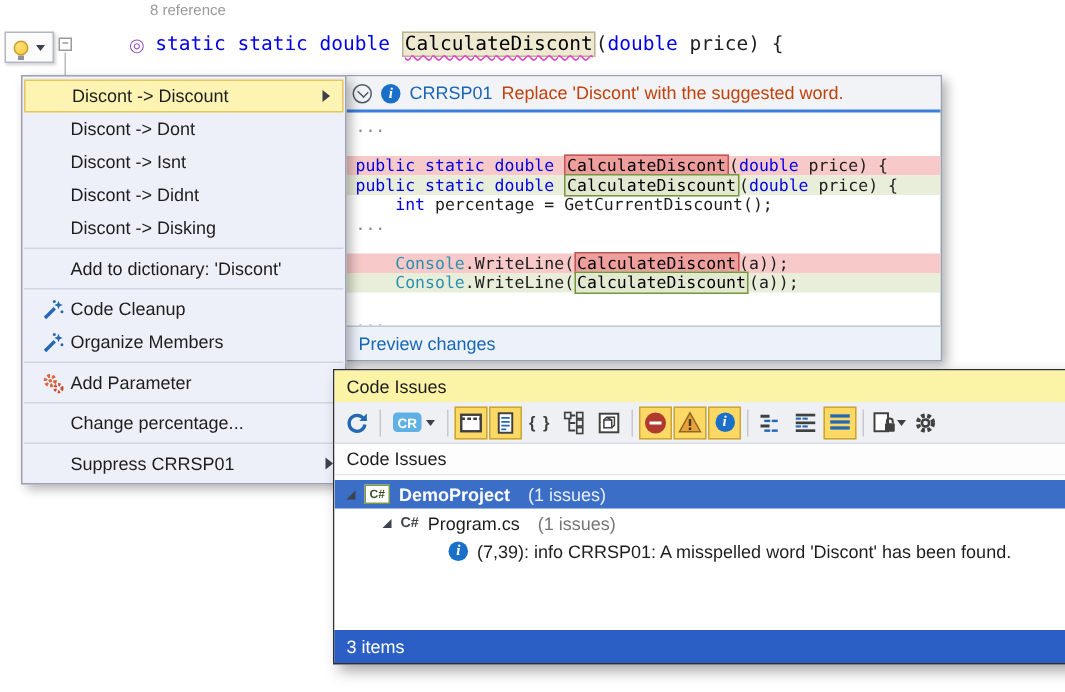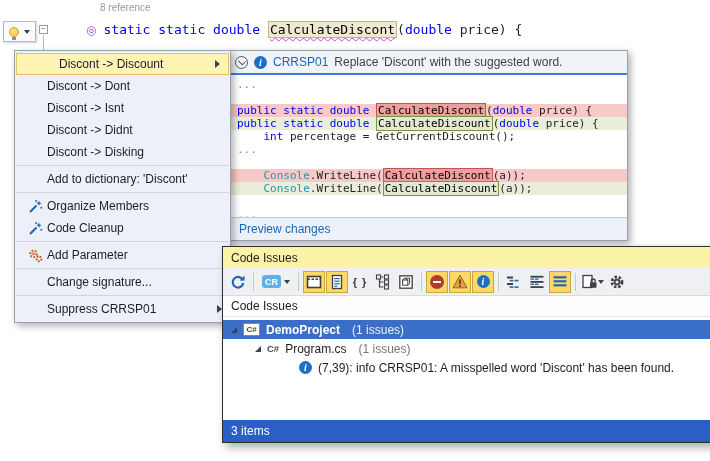--- a/index.html
+++ b/index.html
@@ -24,35 +24,35 @@
   .outline-box::after{content:"−"}
   .outline-line{position:absolute;left:43px;top:35px;width:1px;height:15px;background:#bcbcbc}
   .bulb-btn{position:absolute;left:3px;top:21px;width:33px;height:21px;background:#fbfbfc;border:1px solid #b4b7c4;display:flex;align-items:center;justify-content:center;gap:5px;box-shadow:1px 1px 2px rgba(0,0,0,.18);z-index:3}
   .bulb{width:10px;height:10px;border-radius:50%;background:radial-gradient(circle at 35% 30%,#ffe37a,#fcc53a);border:1px solid #c99f2f;position:relative}
   .bulb::after{content:"";position:absolute;left:2px;bottom:-4px;width:4px;height:3px;background:#8f9399}
   .dd-arrow{width:0;height:0;border-left:3.5px solid transparent;border-right:3.5px solid transparent;border-top:4px solid #3c4048;display:inline-block}
 
   
   .menu{position:absolute;left:14px;top:50px;width:217px;background:#eef0f9;border:1px solid #9da0b0;box-shadow:3px 3px 7px rgba(0,0,0,.3);padding:2px 0;z-index:5}
   .menu-item{height:22px;display:flex;align-items:center;position:relative;padding-left:8px}
-  .menu-item.highlighted{background:#fdf4b3;border:1px solid #e2c660;margin:0 1px;padding-left:18px}
+  .menu-item.highlighted{background:#fdf4b3;border:1px solid #e2c660;margin:0 1px;padding-left:7px}
   .mi-icon{width:24px;display:flex;align-items:center;justify-content:center;flex:none}
   .mi-label{font-size:12px;color:#1e1e1e;white-space:nowrap}
   .mi-sub{position:absolute;right:8px;width:0;height:0;border-top:4px solid transparent;border-bottom:4px solid transparent;border-left:5px solid #3c4048}
   .menu-sep{height:1px;background:#d2d5e1;margin:2px 1px}
 
   
   .popup{position:absolute;left:228px;top:50px;width:400px;height:191px;background:#fff;border:1px solid #98a2b4;box-shadow:3px 3px 7px rgba(0,0,0,.3);z-index:4;display:flex;flex-direction:column}
   .popup-header{height:24px;background:#f2f3f6;border-bottom:2px solid #3c7edb;display:flex;align-items:center;gap:6px;padding:0 6px;flex:none}
   .chev-circle{width:13px;height:13px;border:1.3px solid #4e5a68;border-radius:50%;position:relative;flex:none}
   .chev-circle::after{content:"";position:absolute;left:3.2px;top:2.8px;width:5px;height:4px;border-right:1.4px solid #4e5a68;border-bottom:1.4px solid #4e5a68;transform:rotate(45deg)}
   .info-round{width:13px;height:13px;border-radius:50%;background:#1a70c8;position:relative;flex:none}
   .info-round::after{content:"i";position:absolute;inset:0;color:#fff;font-size:10px;line-height:13px;text-align:center;font-weight:bold;font-family:"Liberation Serif",serif;font-style:italic}
   .rule-code{color:#1966b8;font-size:12px}
-  .rule-msg{color:#404040;font-size:12px}
+  .rule-msg{color:#c2410c;font-size:12px}
   .preview-code{flex:1;padding-top:3px;overflow:hidden}
   .pv-line{height:13px;line-height:13px;font-family:"DejaVu Sans Mono",monospace;font-size:11px;padding-left:8px;white-space:pre}
   .bg-red{background:#f8c9c9}
   .bg-green{background:#e9eeda}
   .idr{background:#ef9e9e;border:1px solid #c75454;padding:0 1px}
   .idg{background:#e3e9d1;border:1px solid #75953e;padding:0 1px}
   .popup-footer{height:23px;background:#edf2f9;border-top:1px solid #bfc8d6;display:flex;align-items:center;flex:none}
   .preview-link{color:#1966b8;font-size:12px;padding-left:10px}
 
   
@@ -144,50 +144,50 @@
       <span class="mi-icon">
         <svg width="15" height="15" viewBox="0 0 15 15">
           <path d="M2 13 L8.5 6.5" stroke="#2468b4" stroke-width="2.2"></path>
           <g fill="#2468b4">
             <path d="M11 1.5l.8 2 2 .8-2 .8-.8 2-.8-2-2-.8 2-.8z"></path>
             <circle cx="13.3" cy="8.8" r="1"></circle>
             <circle cx="8.2" cy="2" r="1"></circle>
           </g>
         </svg>
       </span>
-      <span class="mi-label">Organize Members</span>
+      <span class="mi-label">Code Cleanup</span>
     </div>
     <div class="menu-item">
       <span class="mi-icon">
         <svg width="15" height="15" viewBox="0 0 15 15">
           <path d="M2 13 L8.5 6.5" stroke="#2468b4" stroke-width="2.2"></path>
           <g fill="#2468b4">
             <path d="M11 1.5l.8 2 2 .8-2 .8-.8 2-.8-2-2-.8 2-.8z"></path>
             <circle cx="13.3" cy="8.8" r="1"></circle>
             <circle cx="8.2" cy="2" r="1"></circle>
           </g>
         </svg>
       </span>
-      <span class="mi-label">Code Cleanup</span>
+      <span class="mi-label">Organize Members</span>
     </div>
     <div class="menu-sep"></div>
     <div class="menu-item">
       <span class="mi-icon">
         <svg width="15" height="15" viewBox="0 0 15 15">
           <circle cx="5.5" cy="5.8" r="3.2" fill="none" stroke="#d9663d" stroke-width="2.4" stroke-dasharray="1.8 1.4"></circle>
           <circle cx="5.5" cy="5.8" r="1.2" fill="#d9663d"></circle>
           <circle cx="11" cy="10.8" r="2.4" fill="none" stroke="#c24f2e" stroke-width="2" stroke-dasharray="1.5 1.2"></circle>
         </svg>
       </span>
       <span class="mi-label">Add Parameter</span>
     </div>
     <div class="menu-sep"></div>
     <div class="menu-item">
       <span class="mi-icon"></span>
-      <span class="mi-label">Change signature...</span>
+      <span class="mi-label">Change percentage...</span>
     </div>
     <div class="menu-sep"></div>
     <div class="menu-item">
       <span class="mi-icon"></span>
       <span class="mi-label">Suppress CRRSP01</span>
       <span class="mi-sub"></span>
     </div>
   </div>
 
 <div class="popup">

